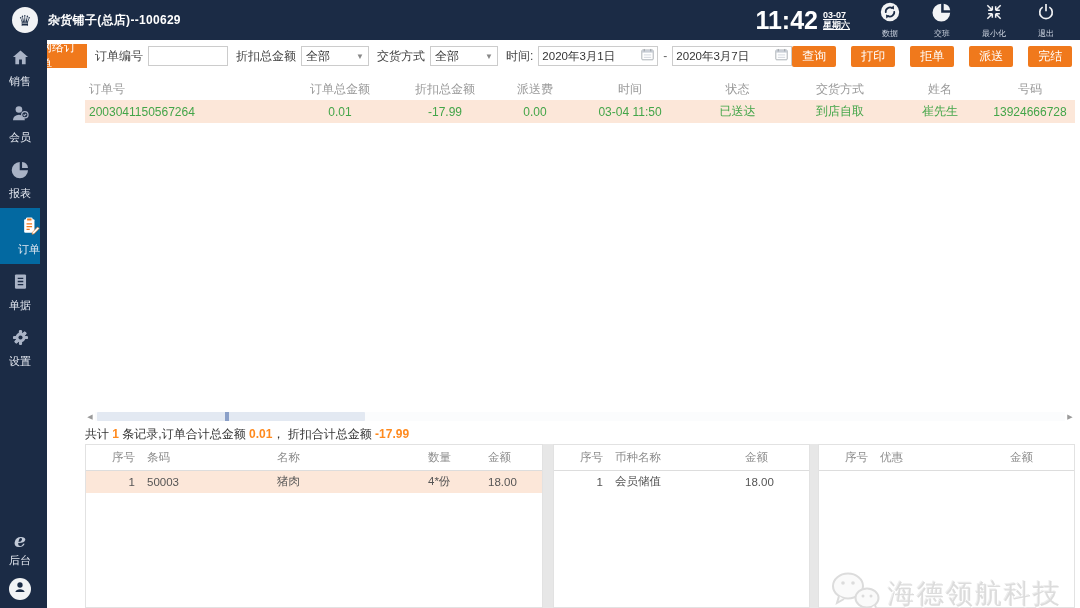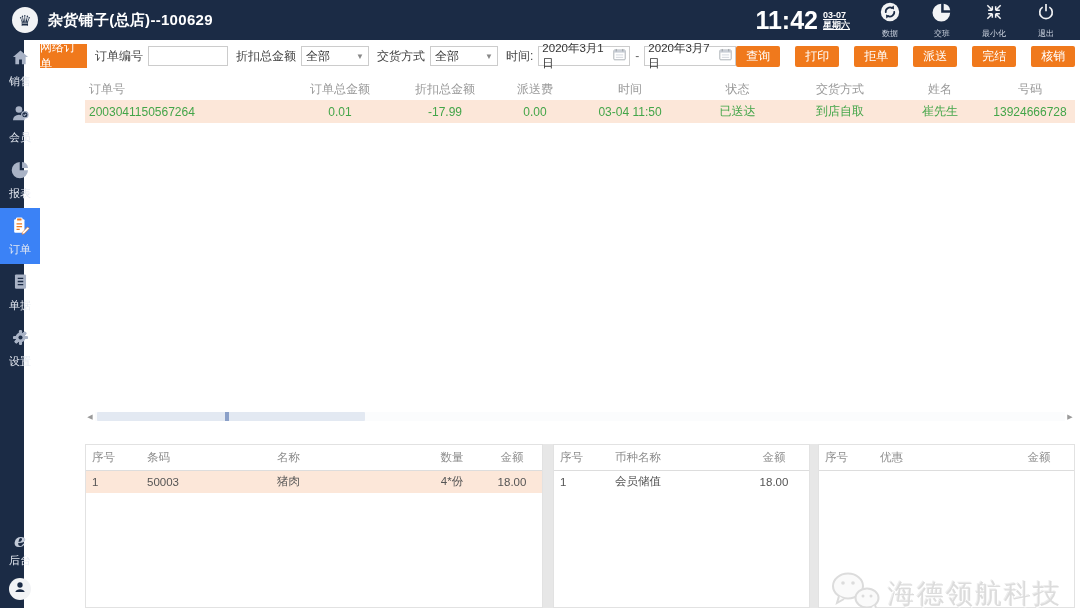--- a/index.html
+++ b/index.html
@@ -6,40 +6,40 @@
   html,body { width:1080px; height:608px; overflow:hidden;
     font-family:"Liberation Sans","DejaVu Sans",sans-serif; background:#fff; }
   #app { position:relative; width:1080px; height:608px; background:#fff; }
 
   
   .topbar { position:absolute; top:0; left:0; width:1080px; height:40px;
     background:#1b2b45; display:flex; align-items:center; color:#fff; z-index:5; }
   .logo-circle { width:26px; height:26px; border-radius:50%; background:#f2f3f5;
     margin-left:12px; display:flex; align-items:center; justify-content:center;
     color:#1b2b45; font-size:15px; line-height:1; }
-  .store-name { margin-left:10px; font-size:15px; font-weight:bold; letter-spacing:.3px; }
+  .store-name { margin-left:10px; font-size:12px; font-weight:bold; letter-spacing:.3px; }
   .topbar-right { margin-left:auto; display:flex; align-items:center; }
   .clock { display:flex; align-items:flex-start; margin-right:14px; }
   .clock-time { font-size:25px; font-weight:bold; line-height:26px; }
   .clock-date { display:flex; flex-direction:column; margin-left:5px; margin-top:3px; }
   .clock-date span { font-size:9px; line-height:10px; font-weight:bold;text-decoration:underline; }
   .tb-action { width:52px; display:flex; flex-direction:column; align-items:center;
     cursor:pointer; }
   .tb-action svg { width:20px; height:20px; }
   .tb-action .tb-label { font-size:8px; color:#cfd6e2; margin-top:2px; }
   .tb-action.power { margin-right:8px;text-align:right; }
 
   
-  .sidebar { position:absolute; top:40px; left:0; width:24px; height:568px;
+  .sidebar { position:absolute; top:40px; left:0; width:47px; height:568px;
     background:#1b2b45; display:flex; flex-direction:column; z-index:4; }
   .side-item { width:40px; height:56px; display:flex; flex-direction:column;
     align-items:center; justify-content:center; cursor:pointer; }
   .side-item svg { width:19px; height:19px; }
   .side-item .side-label { font-size:11px; color:#e6eaf2; margin-top:3px; }
-  .side-item.active { background:#3b82f6; }
+  .side-item.active { background:#0369a1;align-items:flex-end; }
   .side-spacer { flex:1; }
   .side-bottom { width:40px; display:flex; flex-direction:column; align-items:center;
     padding-bottom:8px; }
   .backend-e { font-family:"DejaVu Serif",serif; font-style:italic; font-weight:bold;
     font-size:19px; color:#c2cad8; line-height:20px; }
   .account-circle { width:22px; height:22px; border-radius:50%; background:#f2f3f5;
     margin-top:10px; display:flex; align-items:center; justify-content:center; cursor:pointer; }
 
   
   .content { position:absolute; top:40px; left:40px; width:1040px; height:568px; background:#fff; }
@@ -48,21 +48,21 @@
     display:flex; align-items:center; font-size:12px; color:#444; }
   .tab { width:47px; height:24px; background:#f0791c; color:#fff; font-size:12px;
     display:flex; align-items:center; justify-content:center; cursor:pointer; flex:none; }
   .flt-label { margin-left:8px; flex:none; }
   .txt-input { width:80px; height:20px; border:1px solid #ccc; margin-left:5px;
     font-size:12px; padding:0 4px; flex:none; }
   .select { width:68px; height:20px; border:1px solid #ccc; margin-left:5px;
     display:flex; align-items:center; padding:0 4px; cursor:pointer; flex:none; background:#fff; }
   .select .sel-val { flex:1; font-size:12px; color:#333; }
   .select .caret { font-size:8px; color:#888; }
-  .date-input { width:92px; height:20px; border:1px solid #ccc; margin-left:5px;
+  .date-input { width:120px; height:20px; border:1px solid #ccc; margin-left:5px;
     display:flex; align-items:center; padding:0 3px; cursor:pointer; flex:none; background:#fff; }
   .date-input .date-val { flex:1; font-size:11.5px; color:#333; }
   .date-sep { margin-left:5px; color:#666; flex:none; }
   .btn { height:21px; padding:0 10px; margin-left:15px; background:#f0791c; color:#fff;
     border:none; font-size:12px; border-radius:2px; cursor:pointer; flex:none;
     font-family:inherit; }
   .btn.first { margin-left:0; }
 
   
   .orders { position:absolute; top:38px; left:45px; width:990px; border-collapse:collapse;
@@ -91,21 +91,21 @@
     background:#e7e7e7; }
   .panel { position:absolute; top:404px; height:164px; background:#fff;
     border:1px solid #e2e2e2; overflow:hidden; }
   .panel.items { left:45px; width:458px; }
   .panel.payments { left:513px; width:257px; }
   .panel.discounts { left:778px; width:257px; }
   .ptable { width:100%; border-collapse:collapse; table-layout:fixed; font-size:11.5px; }
   .ptable th { font-weight:normal; color:#8c8c8c; height:25px;
     border-bottom:1px solid #ddd; text-align:left; padding:0 6px; white-space:nowrap; }
   .ptable td { color:#555; height:23px; padding:0 6px; white-space:nowrap; }
-  .ptable .c { text-align:left; } .ptable .r { text-align:center; }
+  .ptable .c { text-align:right; } .ptable .r { text-align:left; }
   .panel.items td { background:#fce7d9; }
 
   
   .watermark { position:absolute; top:530px; left:790px; display:flex; align-items:center;
     pointer-events:none; z-index:6; }
   .watermark svg { width:52px; height:44px; }
   .wm-text { font-size:27px; color:#dcdcdc; letter-spacing:2px; margin-left:6px;
     text-shadow:1px 1px 0 #fff, -1px -1px 0 #eee; }
 </style>
 </head>
@@ -350,20 +350,22 @@
     <div class="hscroll">
       <div class="hs-arrow">◀</div>
       <div class="hs-track">
         <div class="hs-thumb">
           <div class="hs-mark"></div>
         </div>
       </div>
       <div class="hs-arrow">▶</div>
     </div>
 
+    <div class="summary"><span>共计 </span><b>1</b><span> 条记录,订单合计总金额 </span><b>0.01</b><span>，  折扣合计总金额 </span><b>-17.99</b>
+    </div>
 
     <div class="panels-bg"></div>
 
     <div class="panel items">
       <table class="ptable">
         <colgroup>
             <col style="width:55px">
             <col style="width:130px">
             <col>
             <col style="width:60px">

